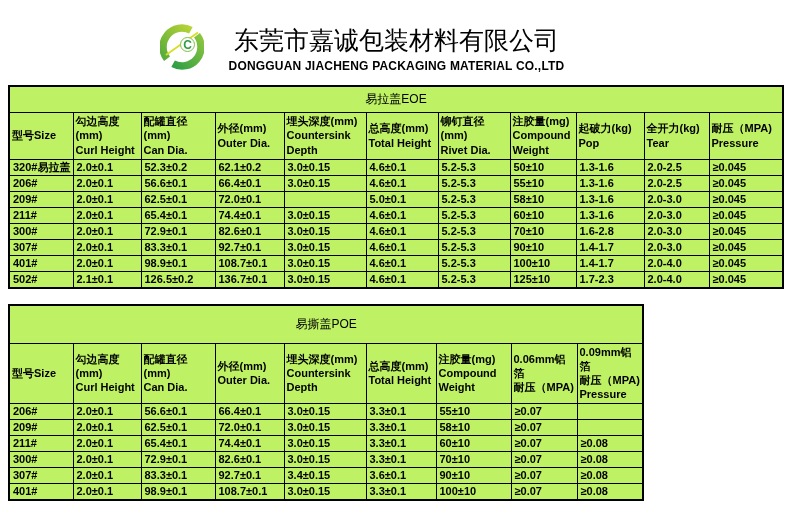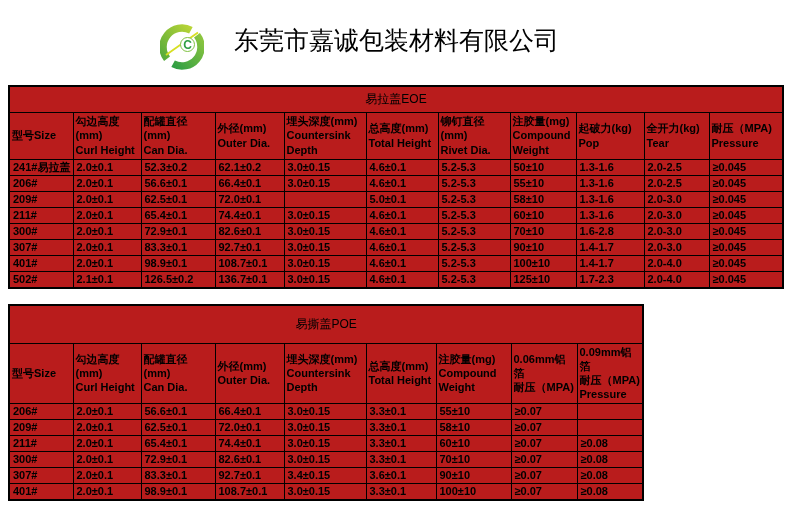--- a/index.html
+++ b/index.html
@@ -9,21 +9,21 @@
   
   .header-area{position:absolute;left:0;top:0;width:793px;height:84px;}
   .logo{position:absolute;left:160px;top:24px;}
   .company-zh{position:absolute;left:0;top:24px;width:793px;text-align:center;
               font-size:25px;font-weight:normal;letter-spacing:0px;}
   .company-en{position:absolute;left:0;top:59px;width:793px;text-align:center;
               font-size:12px;font-weight:bold;letter-spacing:.2px;}
 
   
   table.spec{position:absolute;border-collapse:collapse;table-layout:fixed;
-             border:2px solid #000;background:#b91c1c;}
+             border:2px solid #000;background:#bef264;}
   table.spec td{border:1px solid #000;overflow:hidden;}
   .title-cell{text-align:center;font-size:12px;font-weight:normal;vertical-align:middle;}
   .head-cell{font-size:11px;font-weight:bold;white-space:pre-line;vertical-align:middle;
              padding:1px 2px;line-height:1.3;}
   .cell{font-size:11px;font-weight:bold;padding:0 3px;vertical-align:middle;
         line-height:15px;white-space:nowrap;}
   #table-eoe{left:8px;top:85px;width:774px;}
   #table-poe{left:8px;top:304px;width:634px;}
 </style>
 </head>
@@ -43,20 +43,21 @@
           <stop offset="1" stop-color="#b8d436"></stop>
         </linearGradient>
       </defs>
       <path d="M 36.97 11.3 A 19 19 0 0 1 13.08 39.78" fill="none" stroke="url(#lg1)" stroke-width="7.5"></path>
       <path d="M 7.03 34.7 A 19 19 0 0 1 30.9 6.22" fill="none" stroke="url(#lg2)" stroke-width="7.5"></path>
       <path d="M 6 31 Q 20 21 38 8.5" fill="none" stroke="#d7df23" stroke-width="1.8"></path>
       <circle cx="27.5" cy="20.5" r="7" fill="#ffffff" stroke="#7fc241" stroke-width="1"></circle>
       <text x="27.5" y="25" text-anchor="middle" font-size="12" font-weight="bold" fill="#2f9e44">C</text>
     </svg>
     <div class="company-zh">东莞市嘉诚包装材料有限公司</div>
+    <div class="company-en">DONGGUAN JIACHENG PACKAGING MATERIAL CO.,LTD</div>
   </div>
 
   <table class="spec" id="table-eoe">
       <colgroup>
         <col style="width: 64px;">
         <col style="width: 68px;">
         <col style="width: 74px;">
         <col style="width: 69px;">
         <col style="width: 82px;">
         <col style="width: 72px;">
@@ -92,21 +93,21 @@
 Compound
 Weight</td>
           <td class="head-cell">起破力(kg)
 Pop</td>
           <td class="head-cell">全开力(kg)
 Tear</td>
           <td class="head-cell">耐压（MPA)
 Pressure</td>
         </tr>
         <tr style="height: 16px;">
-          <td class="cell">241#易拉盖</td>
+          <td class="cell">320#易拉盖</td>
           <td class="cell">2.0±0.1</td>
           <td class="cell">52.3±0.2</td>
           <td class="cell">62.1±0.2</td>
           <td class="cell">3.0±0.15</td>
           <td class="cell">4.6±0.1</td>
           <td class="cell">5.2-5.3</td>
           <td class="cell">50±10</td>
           <td class="cell">1.3-1.6</td>
           <td class="cell">2.0-2.5</td>
           <td class="cell">≥0.045</td>

